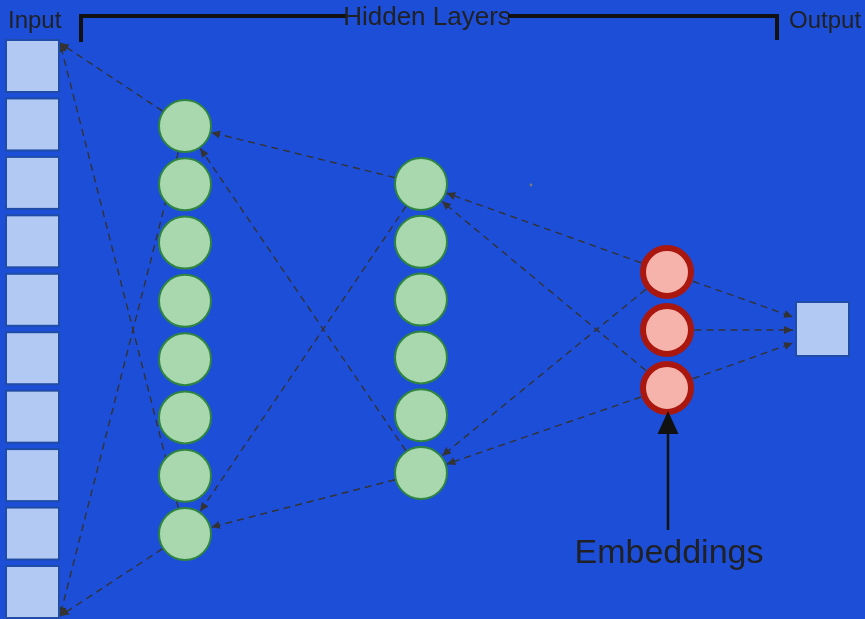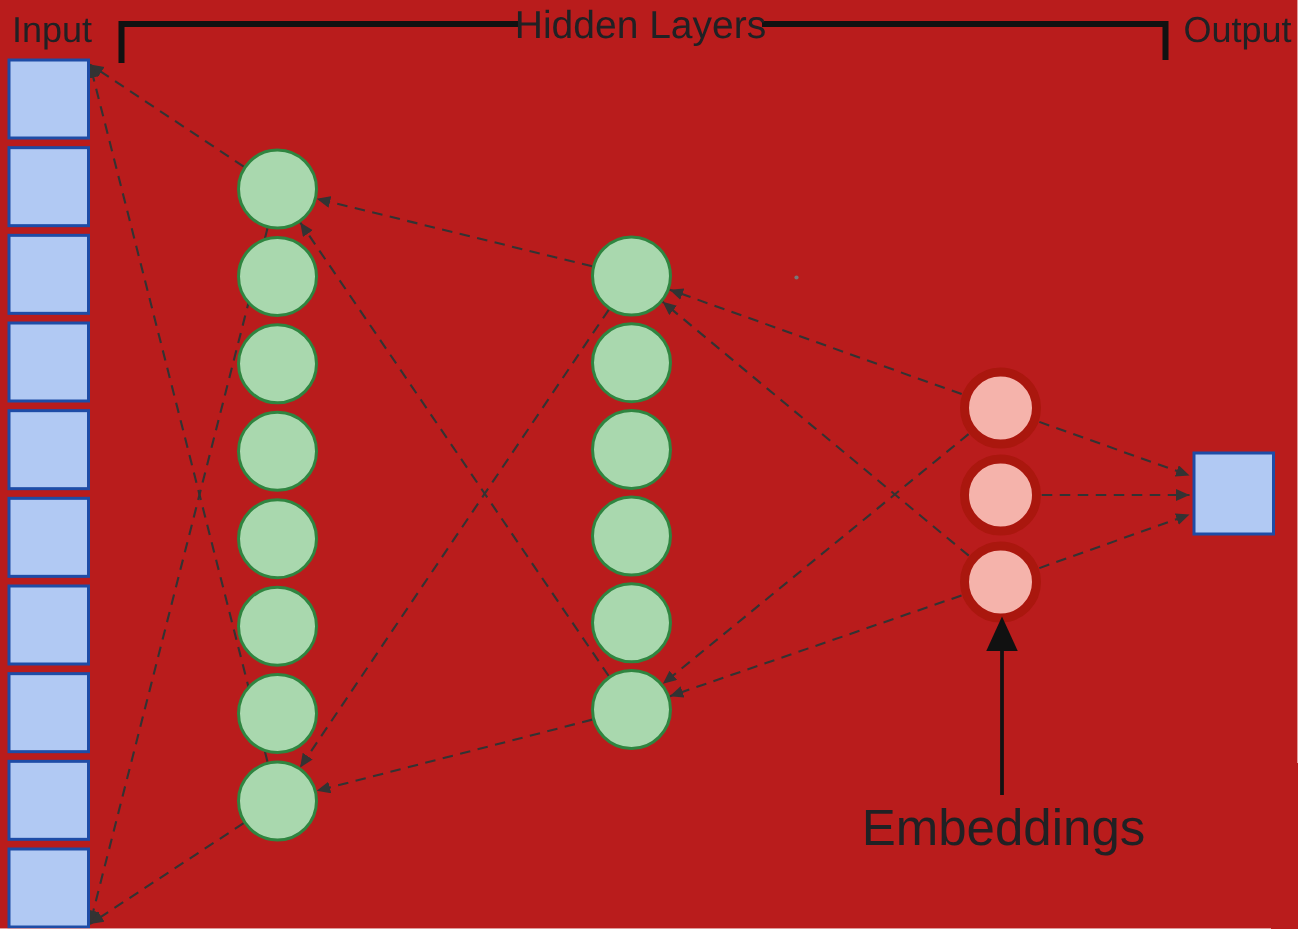--- a/index.html
+++ b/index.html
@@ -1,16 +1,16 @@
 <!DOCTYPE html>
 <html><head>
 <meta charset="utf-8">
 <style>
   html,body{margin:0;padding:0;background:#ffffff;}
-  .stage{position:relative;width:865px;height:619px;background:#b91c1c;overflow:hidden;
+  .stage{position:relative;width:865px;height:619px;background:#1d4ed8;overflow:hidden;
          font-family:"Liberation Sans", sans-serif;}
   svg{display:block}
   text{fill:#202124;}
   .lbl{font-size:24px;}
   .lbl-mid{font-size:26px;}
   .lbl-big{font-size:34px;}
 </style>
 </head>
 <body>
 

